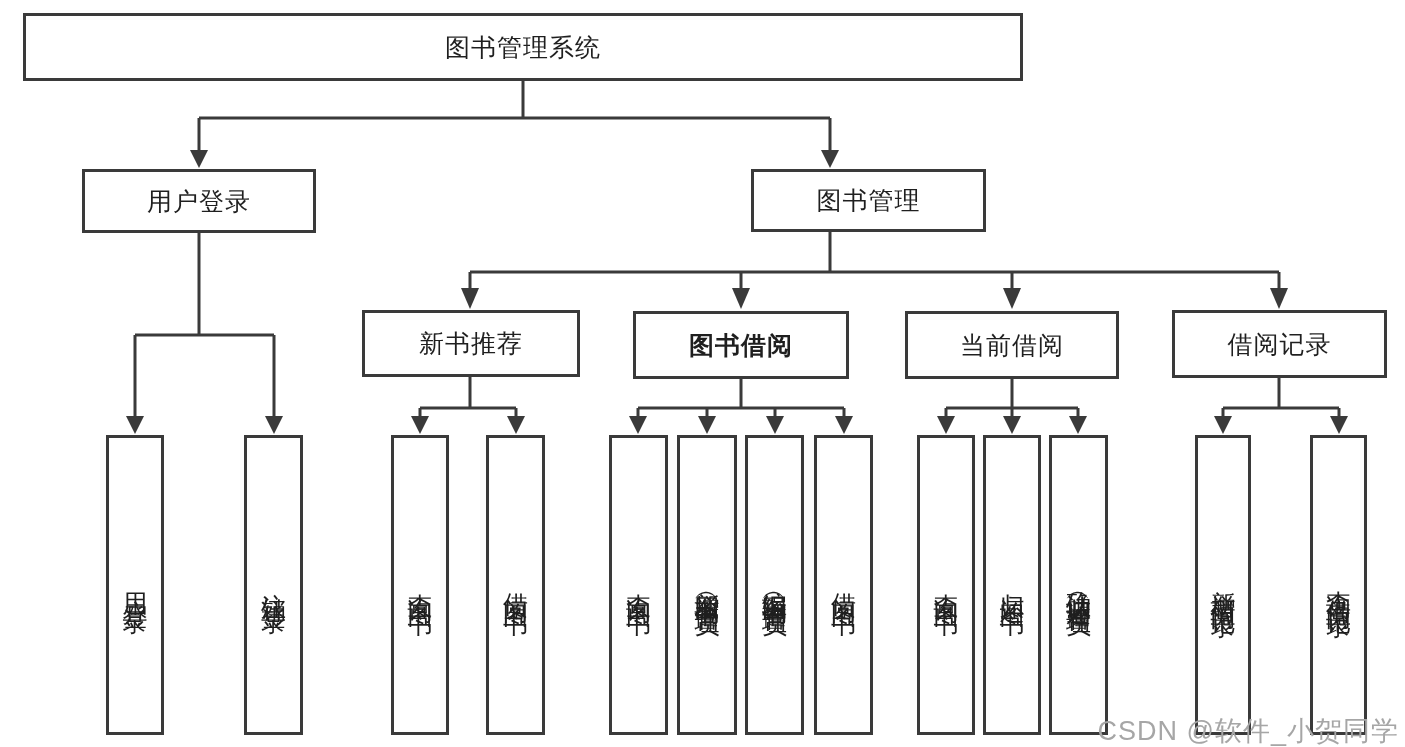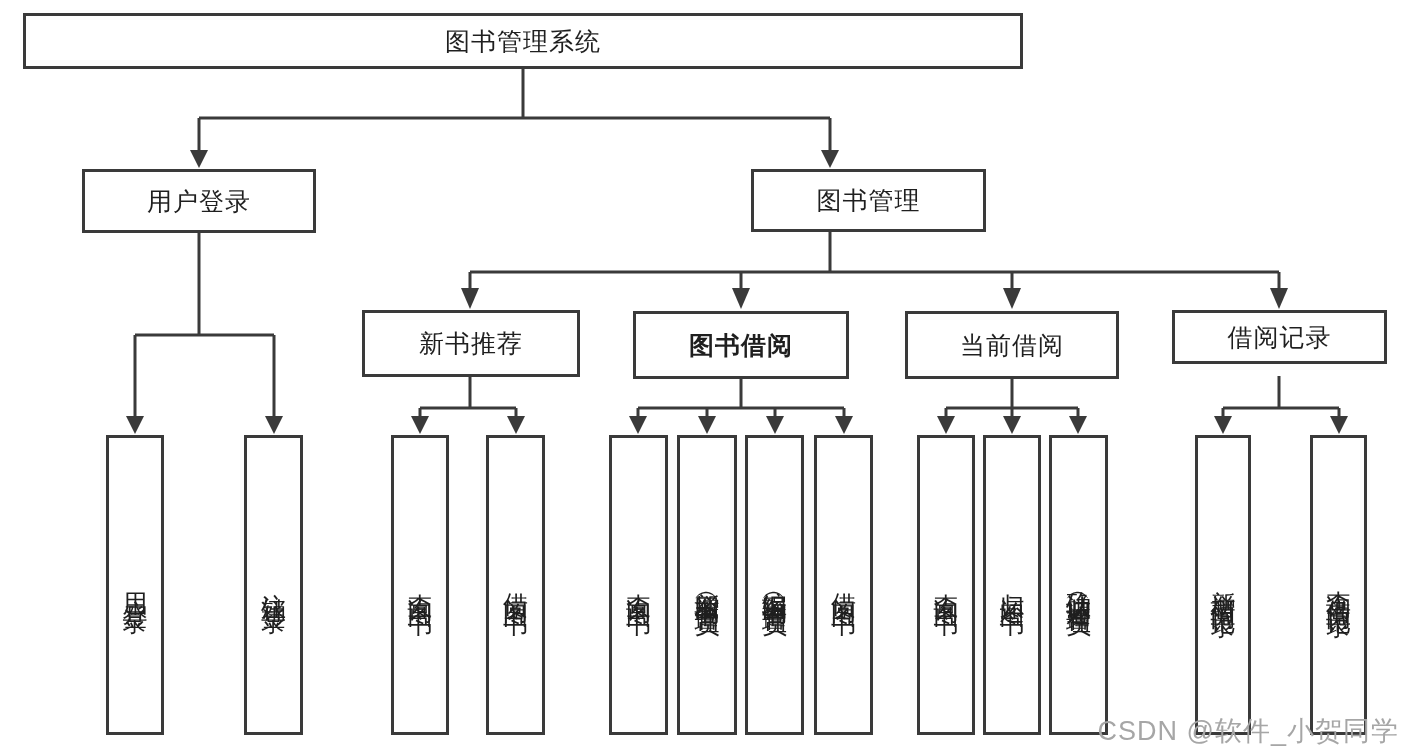--- a/index.html
+++ b/index.html
@@ -80,41 +80,41 @@
       <polygon points="766,416 784,416 775,434"></polygon>
       <polygon points="835,416 853,416 844,434"></polygon>
       <polygon points="937,416 955,416 946,434"></polygon>
       <polygon points="1003,416 1021,416 1012,434"></polygon>
       <polygon points="1069,416 1087,416 1078,434"></polygon>
       <polygon points="1214,416 1232,416 1223,434"></polygon>
       <polygon points="1330,416 1348,416 1339,434"></polygon>
     </g>
   </svg>
 
-  <div class="node hbox" style="left:23px;top:13px;width:1000px;height:56px;">
+  <div class="node hbox" style="left:23px;top:13px;width:1000px;height:68px;">
     <span>图书管理系统</span>
   </div>
 
   <div class="node hbox" style="left:82px;top:169px;width:234px;height:64px;">
     <span>用户登录</span>
   </div>
   <div class="node hbox" style="left:712px;top:169px;width:235px;height:63px;margin-left:39px;">
     <span>图书管理</span>
   </div>
 
   <div class="node hbox" style="left:362px;top:310px;width:218px;height:67px;">
     <span>新书推荐</span>
   </div>
   <div class="node hbox" style="left:633px;top:311px;width:216px;height:68px;font-weight:bold;">
     <span>图书借阅</span>
   </div>
   <div class="node hbox" style="left:905px;top:311px;width:214px;height:68px;">
     <span>当前借阅</span>
   </div>
-  <div class="node hbox" style="left:1172px;top:310px;width:215px;height:54px;">
+  <div class="node hbox" style="left:1172px;top:310px;width:215px;height:68px;">
     <span>借阅记录</span>
   </div>
 
   <div class="node vbox" style="left:106px;top:435px;width:58px;height:300px;">
     <span>用户登录</span>
   </div>
   <div class="node vbox" style="left:244px;top:435px;width:59px;height:300px;">
     <span>注销登录</span>
   </div>
 

